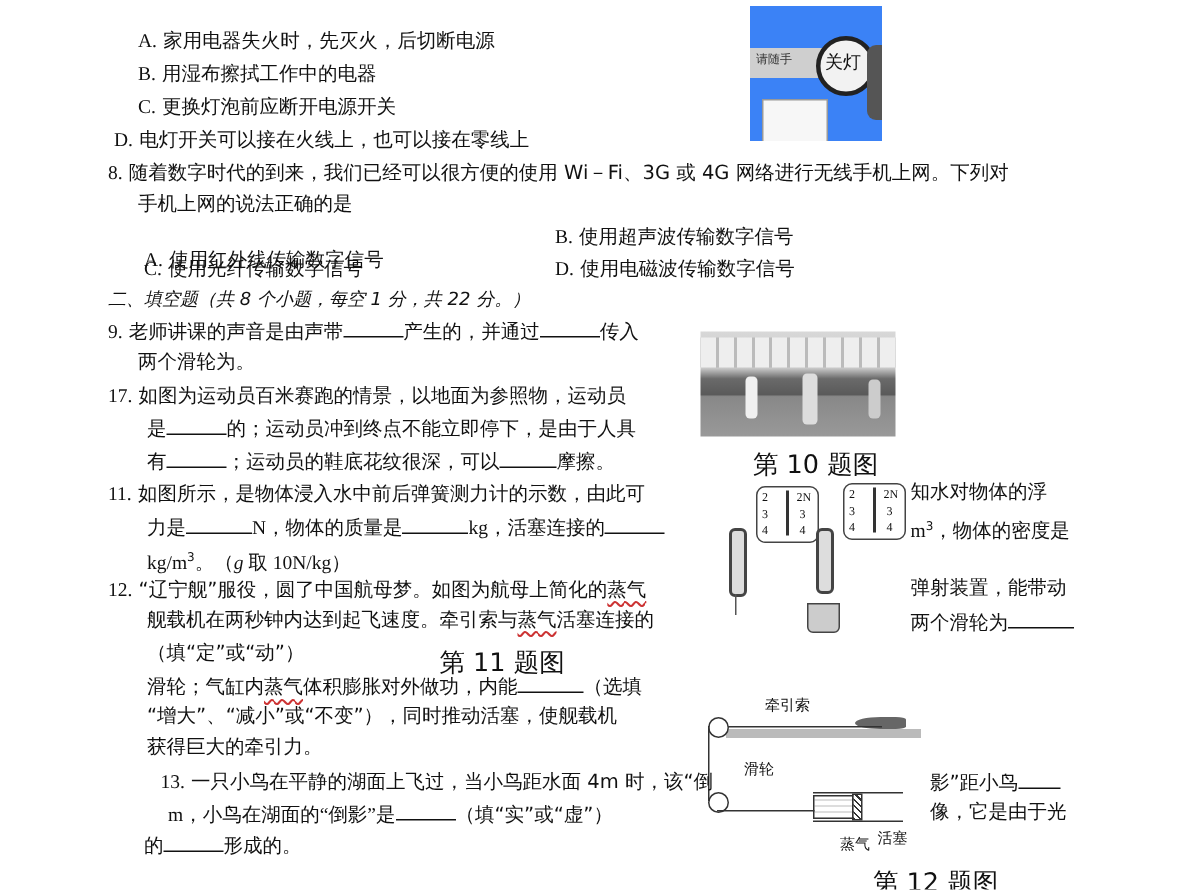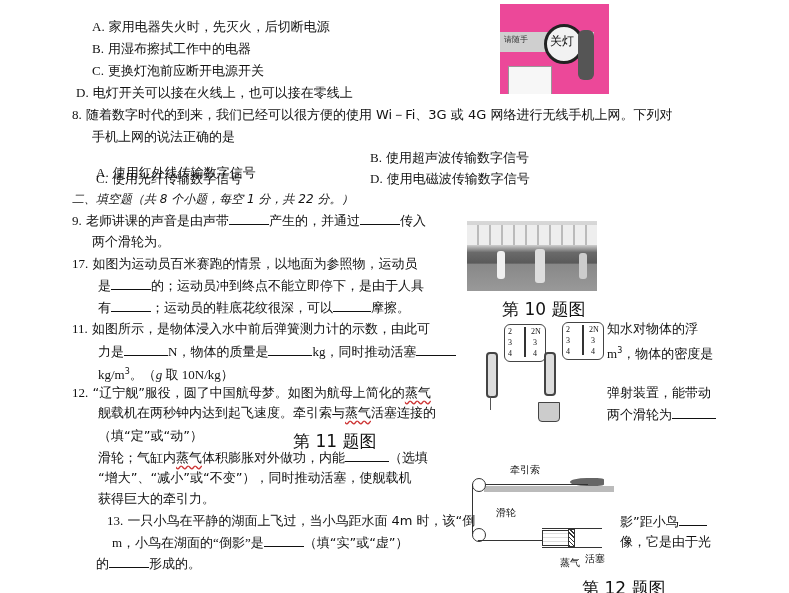--- a/index.html
+++ b/index.html
@@ -15,21 +15,21 @@
   sup { font-size:8px; }
 </style>
 </head>
 <body>
 
 <div class="t" style="left:92px;top:18px;"><span class="num">A.</span> <span>家用电器失火时，先灭火，后切断电源</span></div>
 <div class="t" style="left:92px;top:40px;"><span class="num">B.</span> <span>用湿布擦拭工作中的电器</span></div>
 <div class="t" style="left:92px;top:62px;"><span class="num">C.</span> <span>更换灯泡前应断开电源开关</span></div>
 <div class="t" style="left:76px;top:84px;"><span class="num">D.</span> <span>电灯开关可以接在火线上，也可以接在零线上</span></div>
 
-<div class="photo" style="left:500px;top:4px;width:109px;height:90px;background:#ec4899;text-decoration:underline;">
+<div class="photo" style="left:500px;top:4px;width:88px;height:90px;background:#3b82f6;text-decoration:underline;">
   <div style="position:absolute;left:0;top:28px;width:94px;height:20px;background:#cfcfcf;"></div>
   <div style="position:absolute;left:4px;top:30px;font-size:8px;color:#333;">请随手</div>
   <div style="position:absolute;left:44px;top:20px;width:34px;height:34px;border:3px solid #222;border-radius:50%;background:#f2f2f2;"></div>
   <div style="position:absolute;left:50px;top:29px;font-size:12px;">关灯</div>
   <div style="position:absolute;left:78px;top:26px;width:16px;height:50px;background:#555;border-radius:6px;"></div>
   <div style="position:absolute;left:8px;top:62px;width:42px;height:28px;background:#f7f7f7;border:1px solid #999;"></div>
 </div>
 
 <div class="t" style="left:72px;top:106px;"><span class="num">8.</span> <span>随着数字时代的到来，我们已经可以很方便的使用 Wi－Fi、3G 或 4G 网络进行无线手机上网。下列对</span></div>
 <div class="t" style="left:92px;top:128px;">手机上网的说法正确的是</div>
@@ -50,21 +50,21 @@
 <div class="photo" style="left:467px;top:221px;width:130px;height:70px;background:linear-gradient(#d8d8d8 0%,#c8c8c8 35%,#6a6a6a 45%,#5a5a5a 60%,#888 62%,#999 100%);">
   <div style="position:absolute;left:0;top:4px;width:130px;height:20px;background:repeating-linear-gradient(90deg,#eee 0 10px,#bbb 10px 12px);"></div>
   <div style="position:absolute;left:30px;top:30px;width:8px;height:28px;background:#f0f0f0;border-radius:3px;"></div>
   <div style="position:absolute;left:68px;top:28px;width:10px;height:34px;background:#ddd;border-radius:3px;"></div>
   <div style="position:absolute;left:112px;top:32px;width:8px;height:26px;background:#ccc;border-radius:3px;"></div>
 </div>
 <div class="cap" style="left:502px;top:298px;">第 10 题图</div>
 
 <div class="t" style="left:72px;top:320px;"><span class="num">11.</span> <span>如图所示，是物体浸入水中前后弹簧测力计的示数，由此可</span></div>
 <div class="t" style="left:607px;top:320px;">知水对物体的浮</div>
-<div class="t" style="left:98px;top:342px;"><span>力是</span><span class="blank w44"></span><span class="num">N，物体的质量是</span><span class="blank w44"></span><span class="num">kg，同时推动活塞</span><span class="blank w40"></span></div>
+<div class="t" style="left:98px;top:342px;"><span>力是</span><span class="blank w44"></span><span class="num">N，物体的质量是</span><span class="blank w44"></span><span class="num">kg，活塞连接的</span><span class="blank w40"></span></div>
 <div class="t" style="left:607px;top:342px;"><span class="num">m</span><sup>3</sup><span>，物体的密度是</span></div>
 <div class="t" style="left:98px;top:363px;"><span class="num">kg/m</span><sup>3</sup><span>。（</span><i class="num">g</i><span class="num"> 取 10N/kg）</span></div>
 
 <div style="position:absolute;left:484px;top:320px;width:120px;height:100px;">
 
   <div style="position:absolute;left:2px;top:32px;width:8px;height:42px;border:2px solid #444;border-radius:4px;background:#ddd;"></div>
   <div style="position:absolute;left:6px;top:76px;width:1px;height:14px;background:#555;"></div>
   <div style="position:absolute;left:20px;top:4px;width:40px;height:36px;border:1px solid #444;border-radius:6px;background:#fff;font-family:'Liberation Serif',serif;font-size:8px;line-height:11px;">
     <div style="position:absolute;left:3px;top:1px;">2</div>
     <div style="position:absolute;left:3px;top:12px;">3</div>

